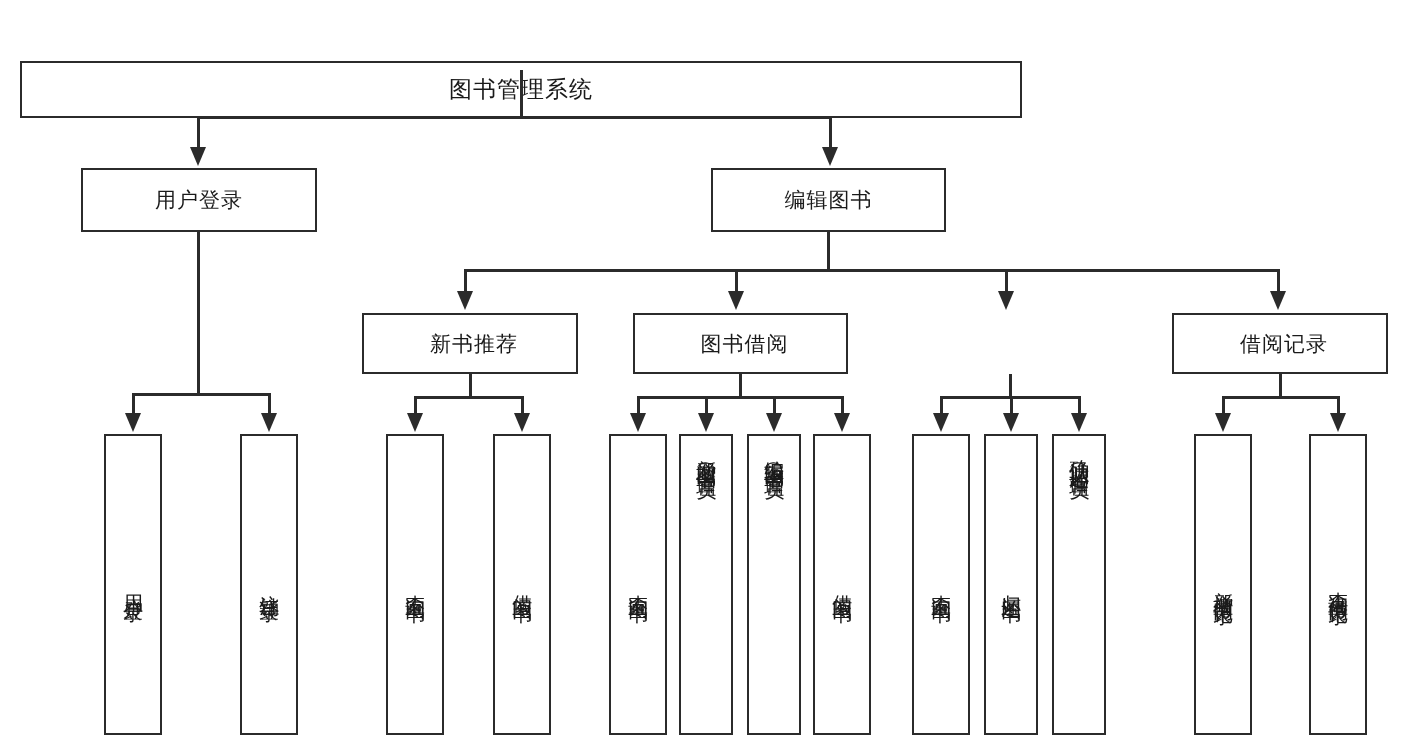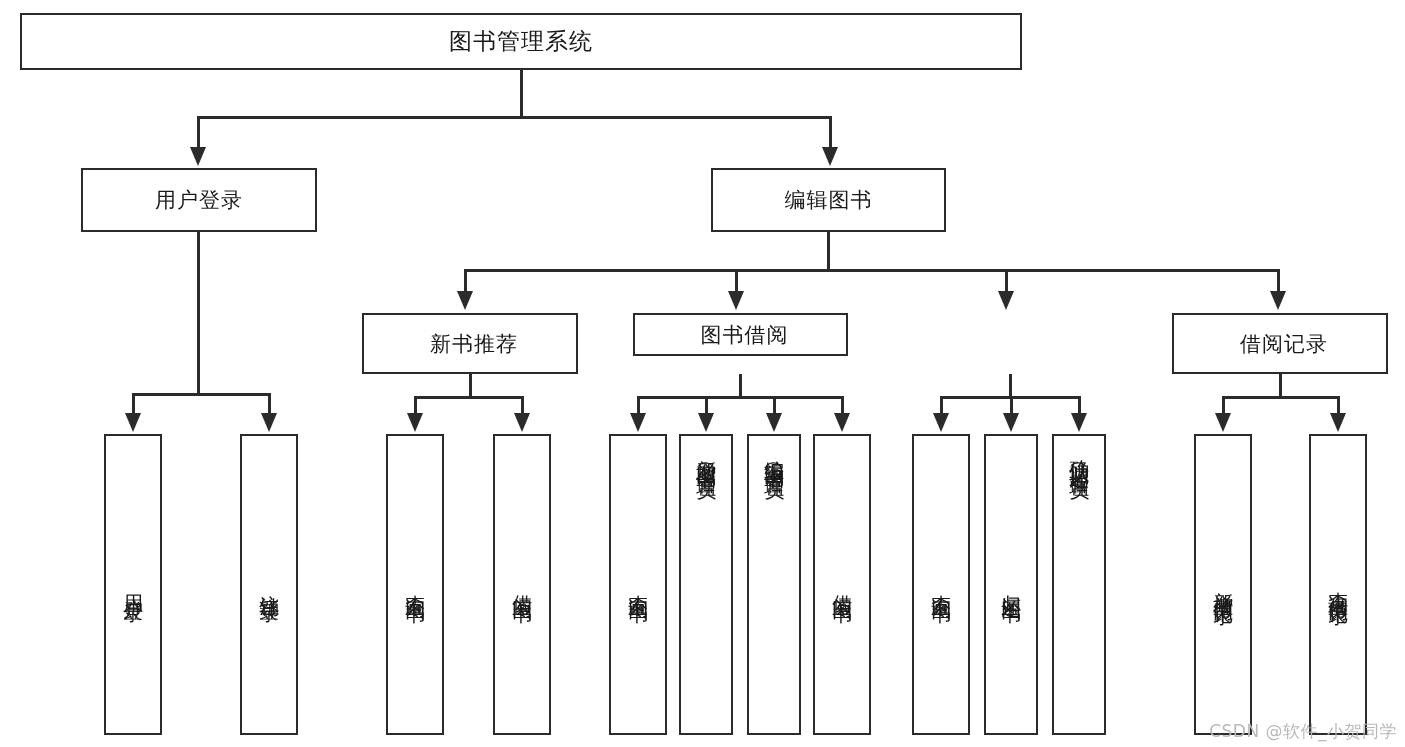--- a/index.html
+++ b/index.html
@@ -23,20 +23,21 @@
     background:#ffffff;
     border:2.5px solid #2b2b2b;
     display:flex;
     align-items:center;
     justify-content:center;
     color:#1a1a1a;
     letter-spacing:1px;
   }
   .node.root{
     font-size:23px;
+    margin-top:48px;
   }
   .node.lvl2{
     font-size:21px;
   }
   .node.lvl3{
     font-size:21px;
     padding-left:8px;
   }
 
   
@@ -136,21 +137,21 @@
 
   <div class="vline" style="left:1005px;top:269px;height:24px;"></div>
   <div class="arrow" style="left:998px;top:291px;"></div>
 
   <div class="vline" style="left:1277px;top:269px;height:24px;"></div>
   <div class="arrow" style="left:1270px;top:291px;"></div>
 
   <div class="node lvl3" style="left:362px;top:313px;width:216px;height:61px;">
     <span>新书推荐</span>
   </div>
-  <div class="node lvl3" style="left:633px;top:313px;width:215px;height:43px;">
+  <div class="node lvl3" style="left:633px;top:313px;width:215px;height:61px;">
     <span>图书借阅</span>
   </div>
   <div class="node lvl3" style="left:1172px;top:313px;width:216px;height:61px;">
     <span>借阅记录</span>
   </div>
 
   <div class="vline" style="left:469px;top:374px;height:24px;"></div>
   <div class="hline" style="left:414px;top:396px;width:110px;"></div>
   <div class="vline" style="left:414px;top:396px;height:19px;"></div>
   <div class="arrow" style="left:407px;top:413px;"></div>
@@ -221,15 +222,14 @@
     <span class="vtext">确认归还（管理员）</span>
   </div>
 
   <div class="leaf" style="left:1194px;top:434px;width:58px;height:301px;">
     <span class="vtext">新增借阅记录</span>
   </div>
   <div class="leaf" style="left:1309px;top:434px;width:58px;height:301px;">
     <span class="vtext">查询借阅记录</span>
   </div>
 
-  <div id="watermark">CSDN @软件_小贺同学</div>
 
 </div>
 
 </body></html>

